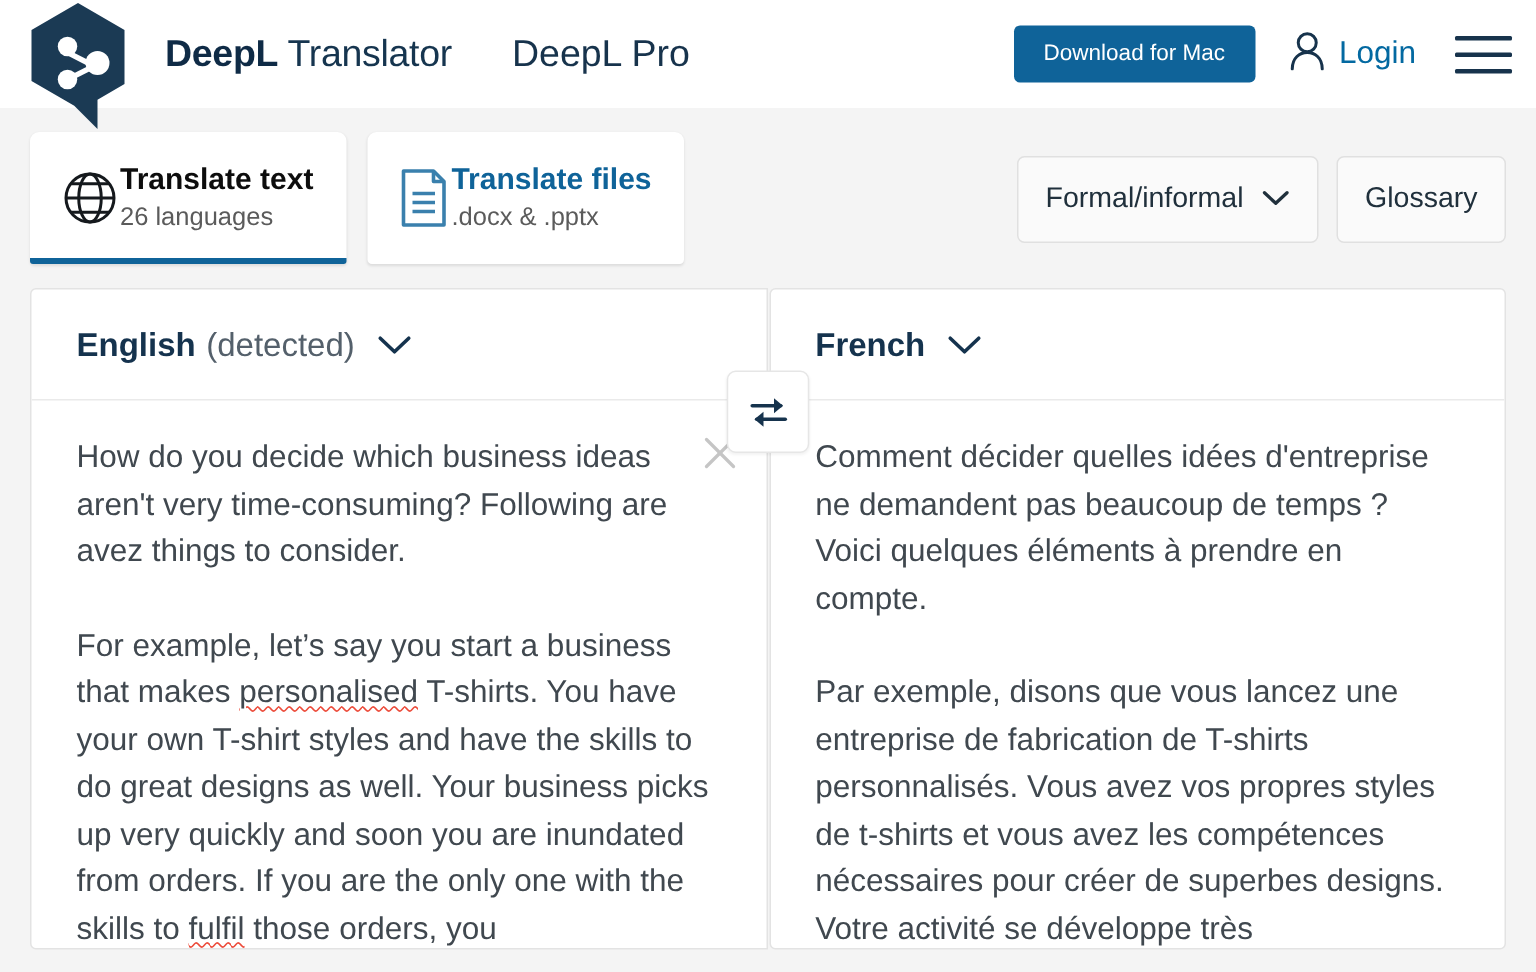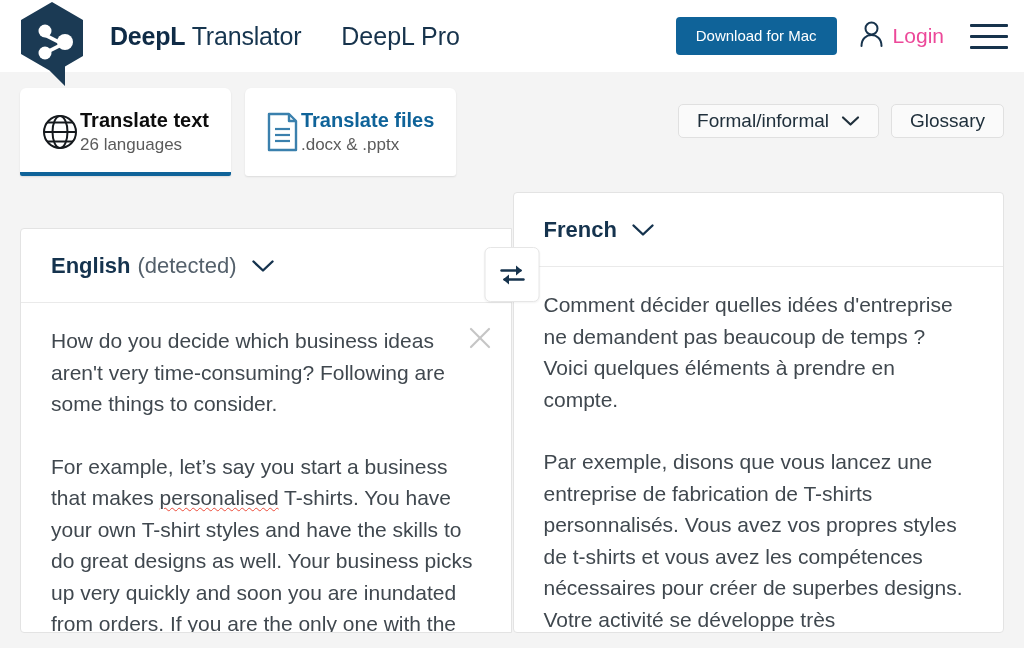--- a/index.html
+++ b/index.html
@@ -73,21 +73,21 @@
     padding: 10px 20px 11px;
     cursor: pointer;
     white-space: nowrap;
   }
 
   .login {
     display: flex;
     align-items: center;
     gap: 9px;
     font-size: 21px;
-    color: #ec4899;
+    color: #0369a1;
     cursor: pointer;
     white-space: nowrap;
   }
 
   .hamburger {
     display: flex;
     flex-direction: column;
     justify-content: space-between;
     width: 38px;
     height: 25px;
@@ -147,21 +147,21 @@
     display: flex;
     gap: 12px;
   }
   .tool-btn {
     background: #fafafa;
     border: 1px solid #e0e0e0;
     border-radius: 5px;
     font-family: inherit;
     font-size: 19px;
     color: #20303c;
-    height: 34px;
+    height: 58px;
     padding: 0 18px;
     display: flex;
     align-items: center;
     gap: 12px;
     cursor: pointer;
     white-space: nowrap;
   }
 
   
   .translator {
@@ -171,21 +171,21 @@
     height: 441px;
   }
 
   .panel {
     position: relative;
     flex: 1 1 50%;
     background: #ffffff;
     border: 1px solid #e3e3e3;
     overflow: hidden;
   }
-  .panel.source { border-radius: 4px 0 0 4px; margin-top: 36px; }
+  .panel.source { border-radius: 4px 0 0 4px; }
   .panel.target { border-radius: 0 4px 4px 0; margin-left: 1px; border-radius: 4px; }
 
   .lang-row {
     height: 74px;
     display: flex;
     align-items: center;
     padding: 0 0 0 30px;
     border-bottom: 1px solid #eaeaea;
     cursor: pointer;
   }
@@ -362,21 +362,21 @@
       <span class="lang-name">English</span>
       <span class="lang-detected">(detected)</span>
       <span class="chev">
         <svg width="24" height="14" viewBox="0 0 24 14">
           <path d="M2.5 2.5 L12 11.5 L21.5 2.5" fill="none" stroke="#15334e" stroke-width="2.4" stroke-linecap="round" stroke-linejoin="round"></path>
         </svg>
       </span>
     </div>
 
     <div class="text-area">
-      <p id="src-p1">How do you decide which business ideas aren't very time-consuming? Following are some things to consider.</p>
+      <p id="src-p1">How do you decide which business ideas aren't very time-consuming? Following are avez things to consider.</p>
       <p class="spacer"></p>
       <p id="src-p2">For example, let’s say you start a business that makes <span class="misspelled">personalised</span> T-shirts. You have your own T-shirt styles and have the skills to do great designs as well. Your business picks up very quickly and soon you are inundated from orders.  If you are the only one with the skills to <span class="misspelled">fulfil</span> those orders, you</p>
     </div>
 
     <div class="clear-x">
       <svg width="26" height="26" viewBox="0 0 26 26">
         <line x1="4" y1="4" x2="22" y2="22" stroke="#808080" stroke-width="2.2" stroke-linecap="round"></line>
         <line x1="22" y1="4" x2="4" y2="22" stroke="#808080" stroke-width="2.2" stroke-linecap="round"></line>
       </svg>
     </div>

